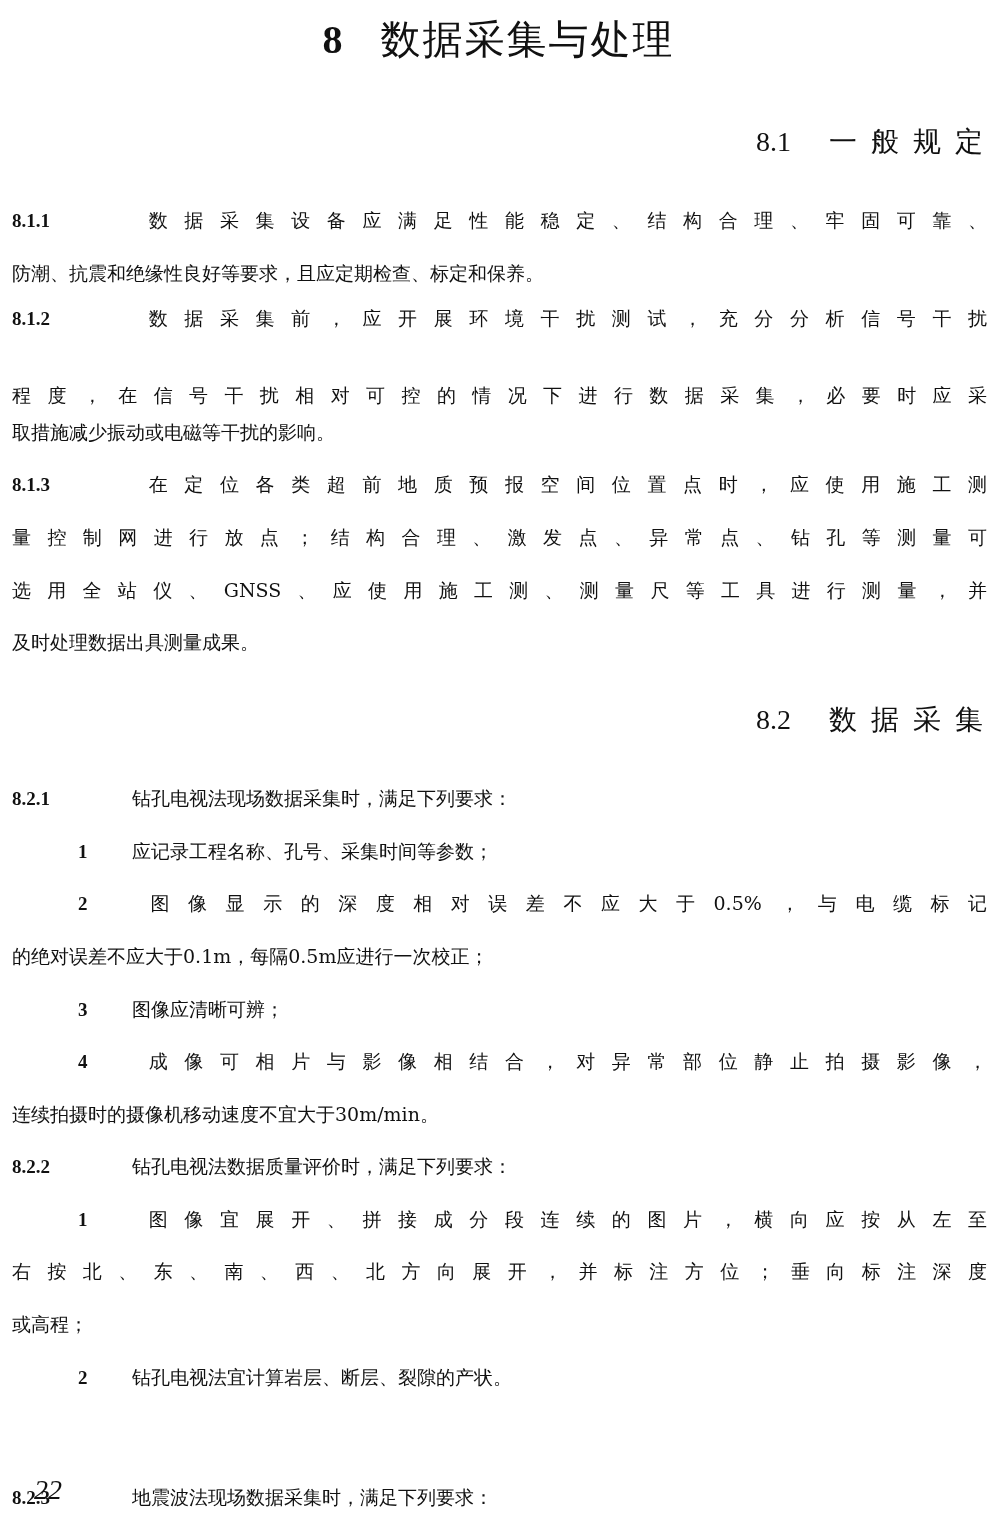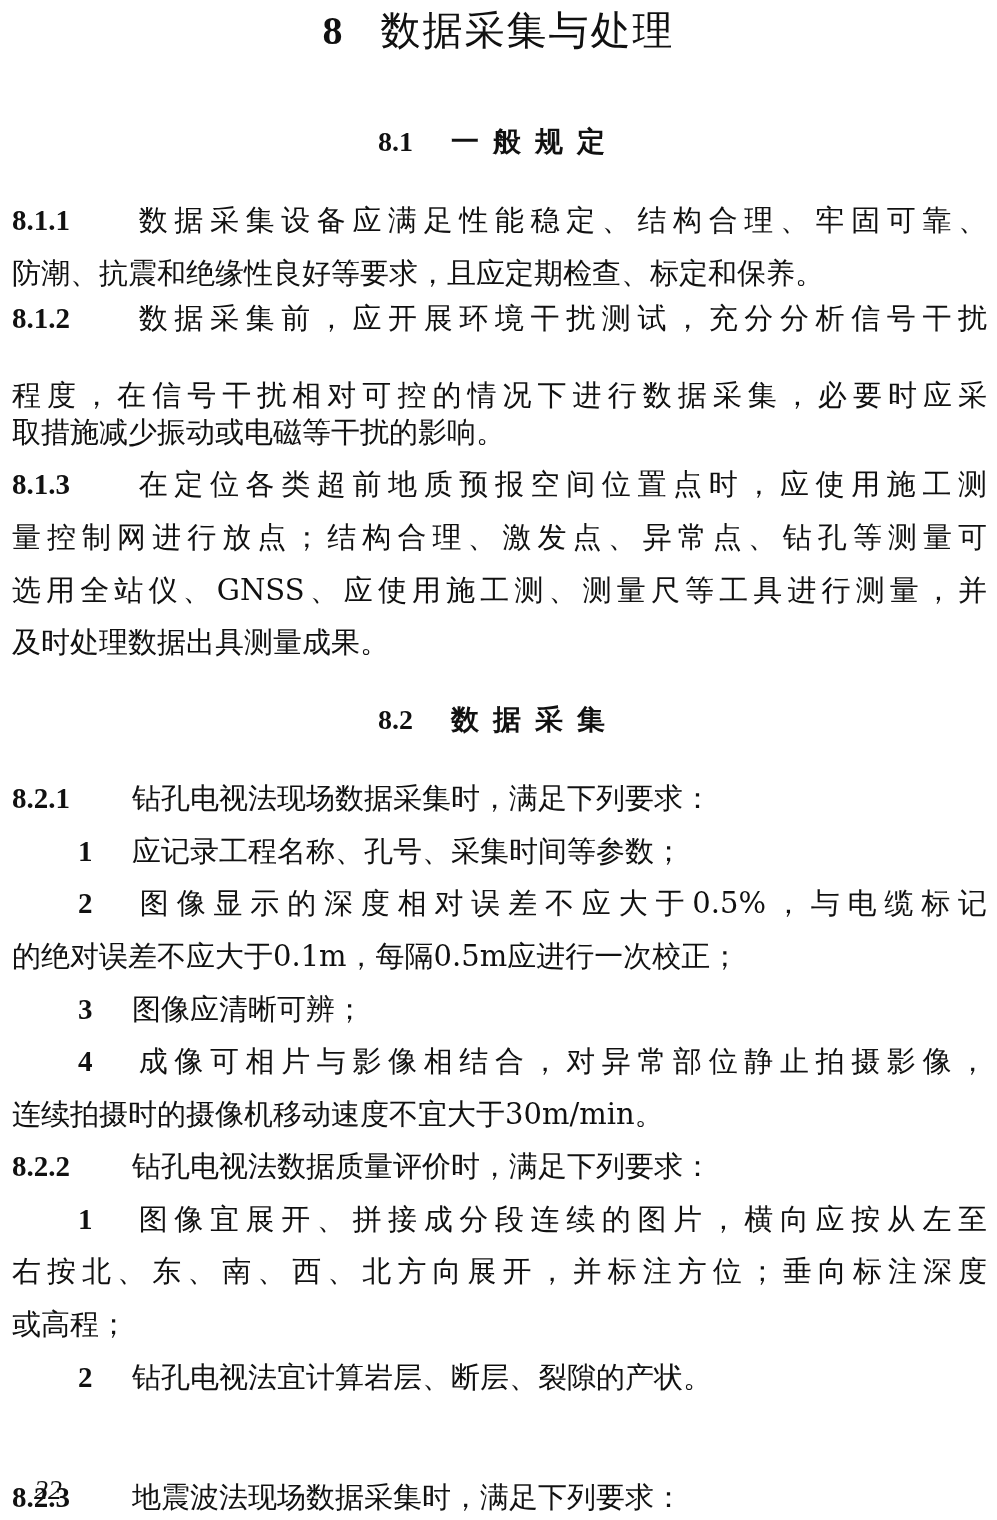--- a/index.html
+++ b/index.html
@@ -3,31 +3,31 @@
 <meta charset="utf-8">
 <style>
   html, body { margin: 0; padding: 0; background: #ffffff; }
   body {
     width: 997px; height: 1520px; position: relative; overflow: hidden;
     font-family: "DejaVu Serif", "Liberation Serif", serif;
     color: #111111;
   }
   .chapter-title {
     position: absolute; top: 10px; left: 0; width: 997px; text-align: center;
-    font-size: 40px; line-height: 41px; letter-spacing: 2px;
+    font-size: 40px; line-height: 58px; letter-spacing: 2px;
   }
   .chapter-title .num { font-weight: bold; margin-right: 36px; font-family: "Liberation Serif", serif; }
   .section-title {
-    position: absolute; left: 0; width: 997px; text-align: center;
-    font-size: 28px; line-height: 40px; font-weight: bold; letter-spacing: 14px;
+    position: absolute; left: 0; width: 997px; text-align: right;
+    font-size: 28px; line-height: 40px; font-weight: normal; letter-spacing: 14px;
   }
   .section-title .num { letter-spacing: 0; margin-right: 38px; font-family: "Liberation Serif", serif; }
   .line {
     position: absolute; left: 12px; width: 975px;
-    font-size: 29px; line-height: 40px; white-space: nowrap;
+    font-size: 19px; line-height: 40px; white-space: nowrap;
     text-align: justify; text-align-last: justify;
   }
   .line.last { text-align-last: left; }
   .clause-no {
     font-weight: bold; font-family: "Liberation Serif", serif;
     display: inline-block; width: 120px;
   }
   .item-no {
     font-weight: bold; font-family: "Liberation Serif", serif;
     display: inline-block; margin-left: 66px; width: 54px;

